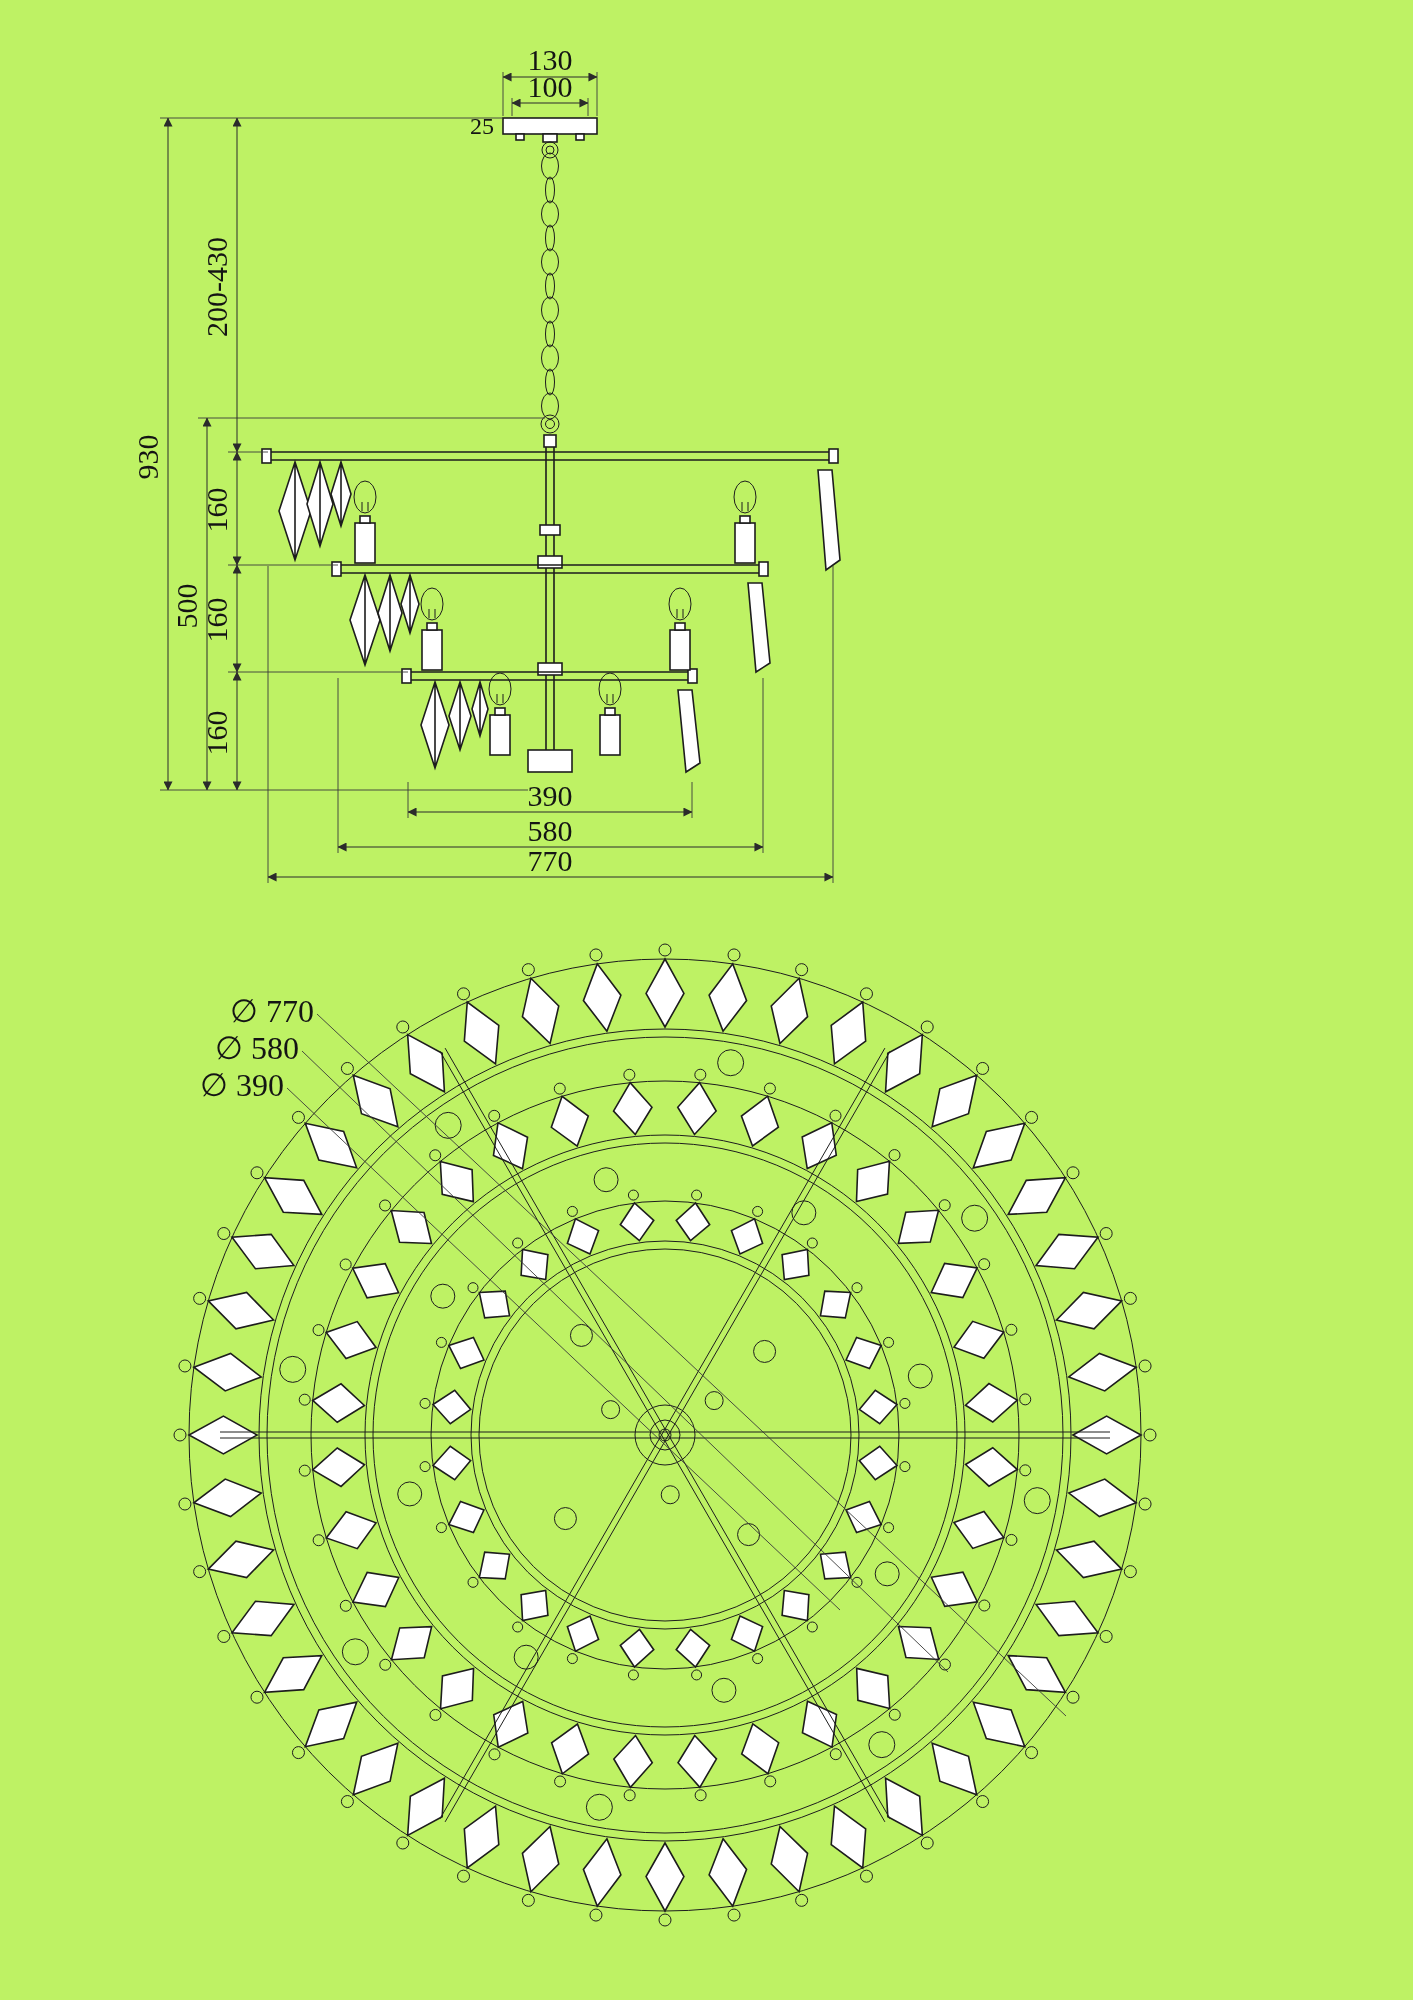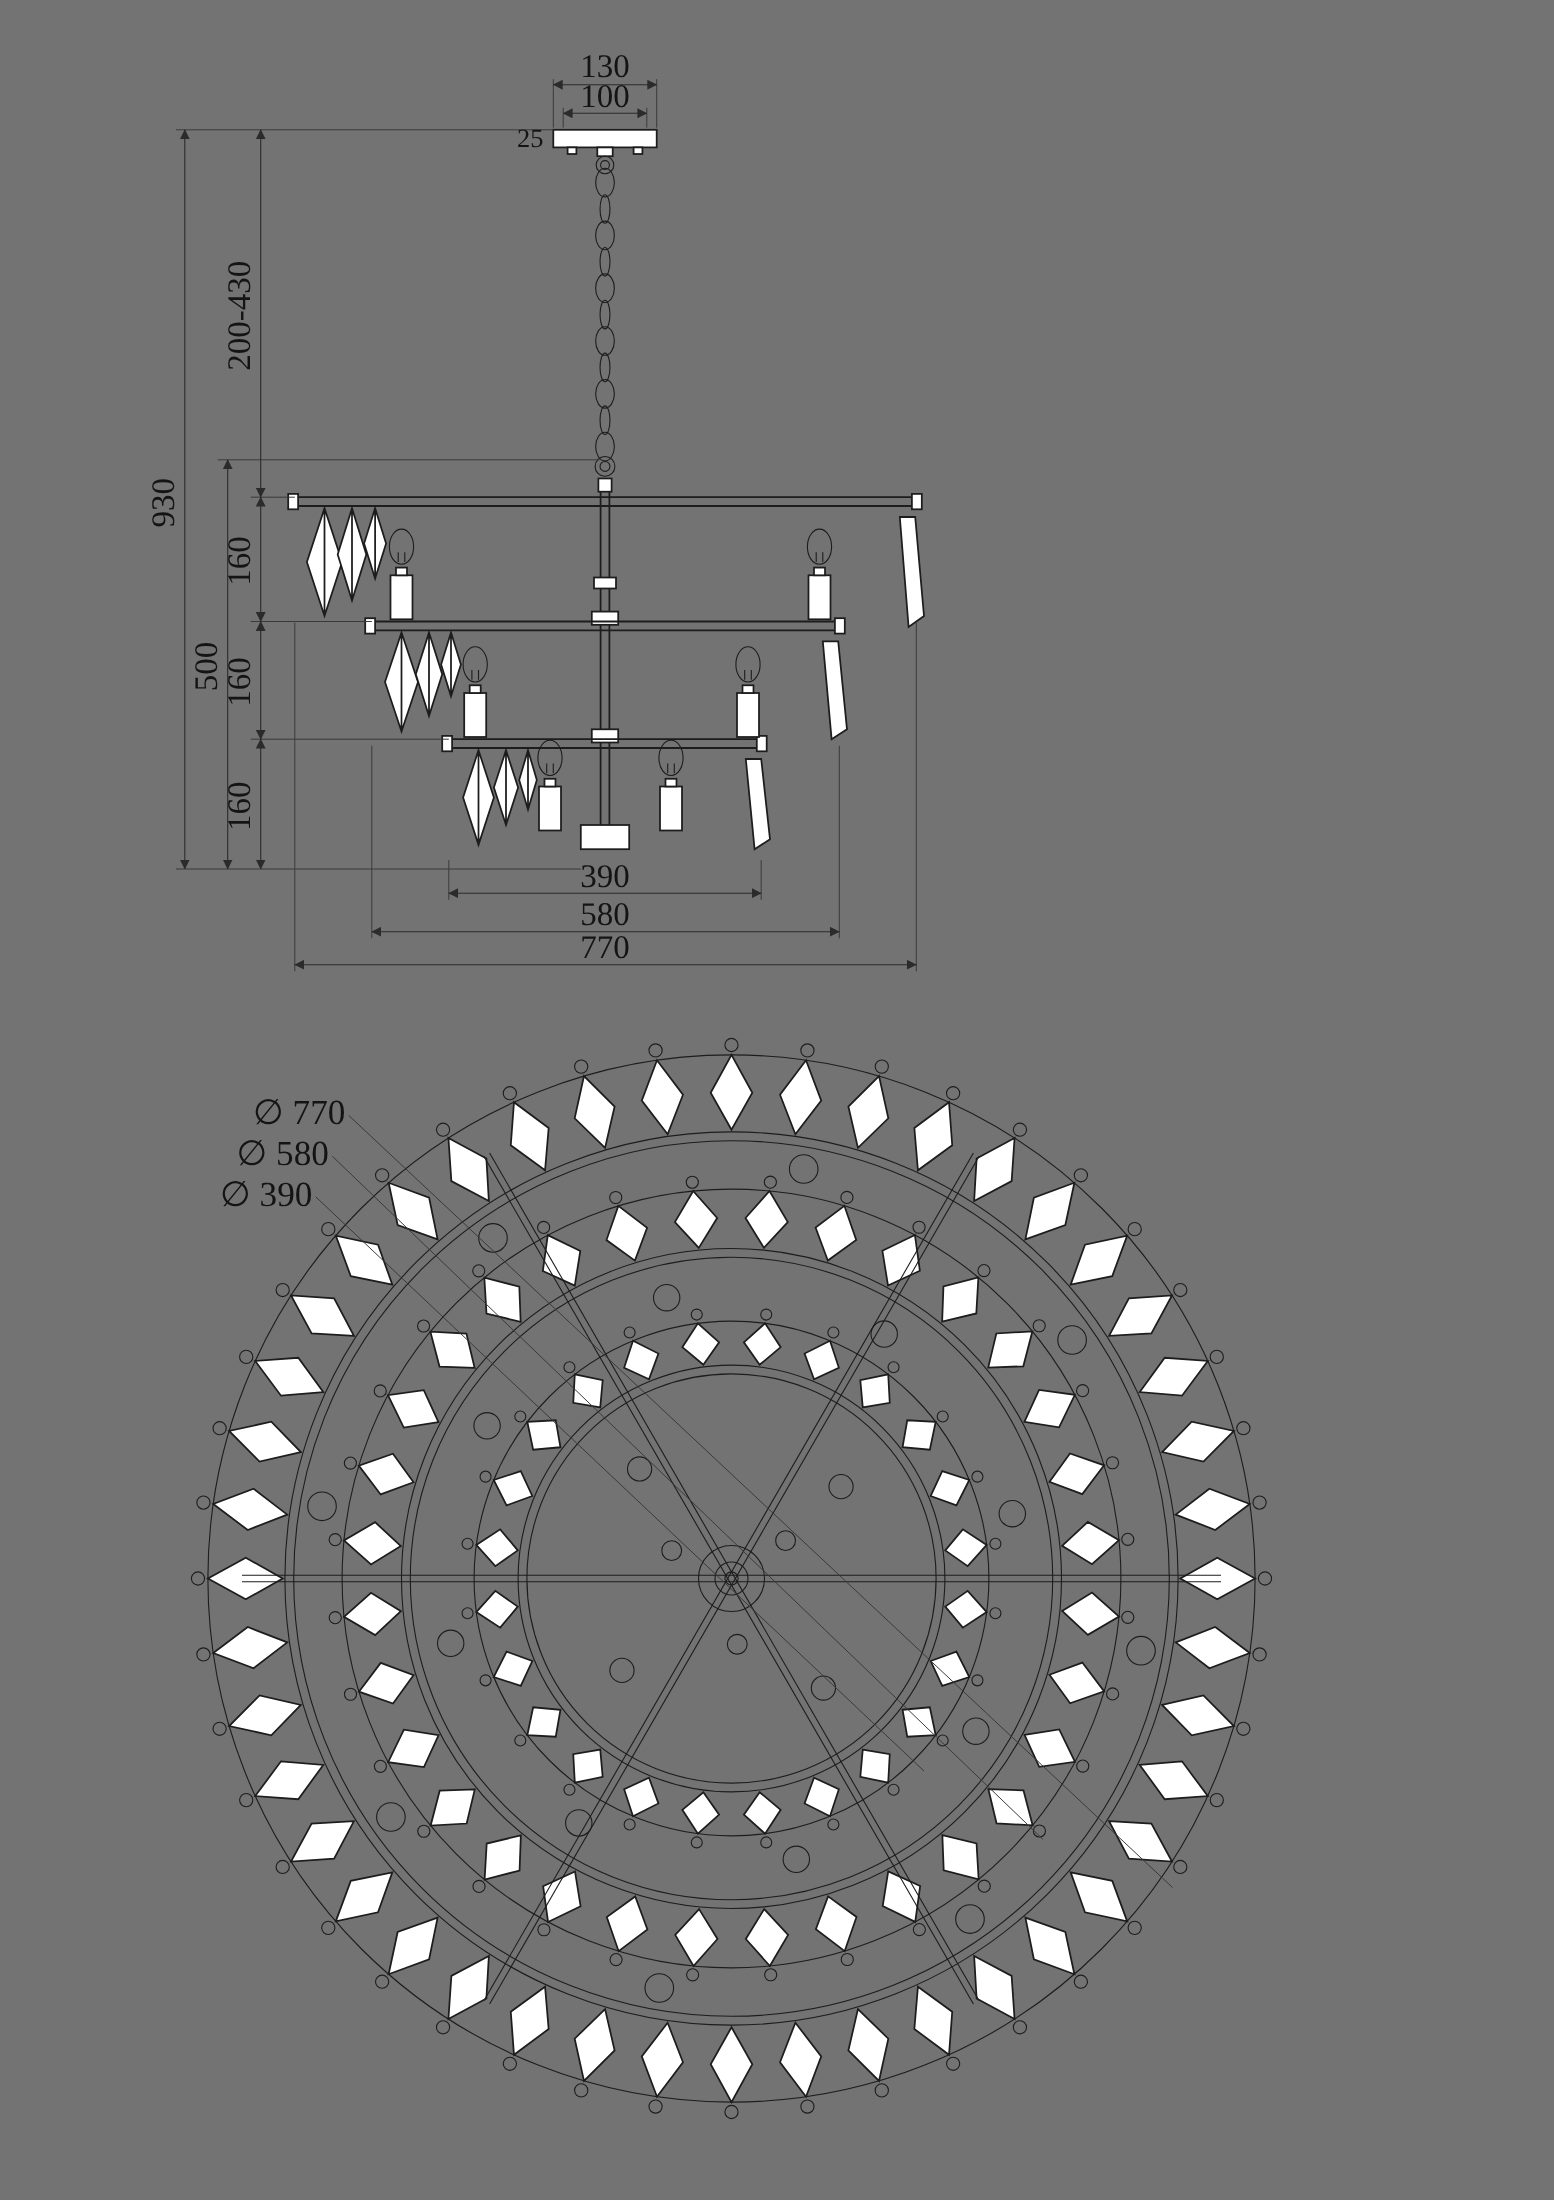--- a/index.html
+++ b/index.html
@@ -1,16 +1,16 @@
 <!DOCTYPE html>
 <html><head>
 <meta charset="utf-8">
 <style>
   html,body{margin:0;padding:0;background:#ffffff;}
-  .page{width:1413px;height:2000px;position:relative;background:#737373;}
+  .page{width:1413px;height:2000px;position:relative;background:#bef264;}
   svg{display:block;}
   .ol{fill:#ffffff;stroke:#1d1d1d;stroke-width:1.6;}
   .ln{fill:none;stroke:#1d1d1d;stroke-width:1.6;}
   .thin{fill:none;stroke:#1d1d1d;stroke-width:1;}
   .xtl{fill:none;stroke:#3a3a3a;stroke-width:0.9;}
   .dim{fill:none;stroke:#2b2b2b;stroke-width:1;}
   .dtxt{font-family:"Liberation Serif",serif;font-size:30px;fill:#141414;text-anchor:middle;}
   .stxt{font-family:"Liberation Serif",serif;font-size:24px;fill:#141414;text-anchor:end;}
   .ptxt{font-family:"Liberation Serif",serif;font-size:32px;fill:#141414;text-anchor:middle;}
 </style>

